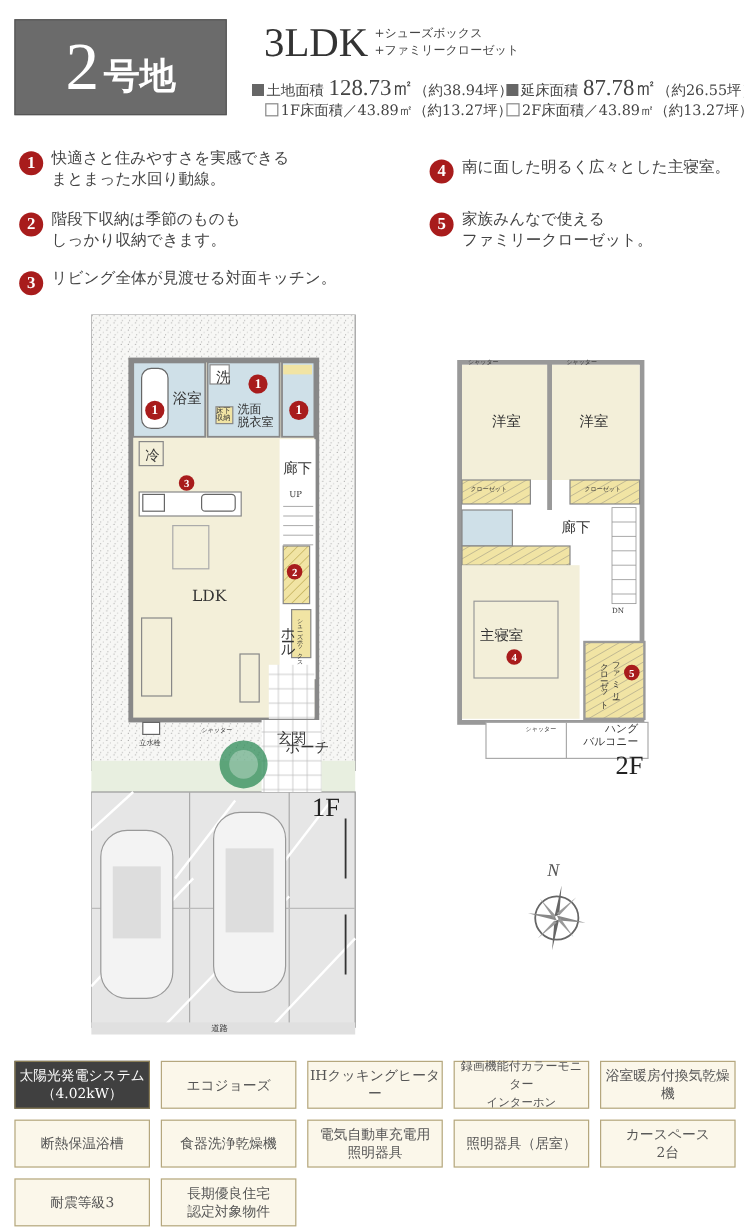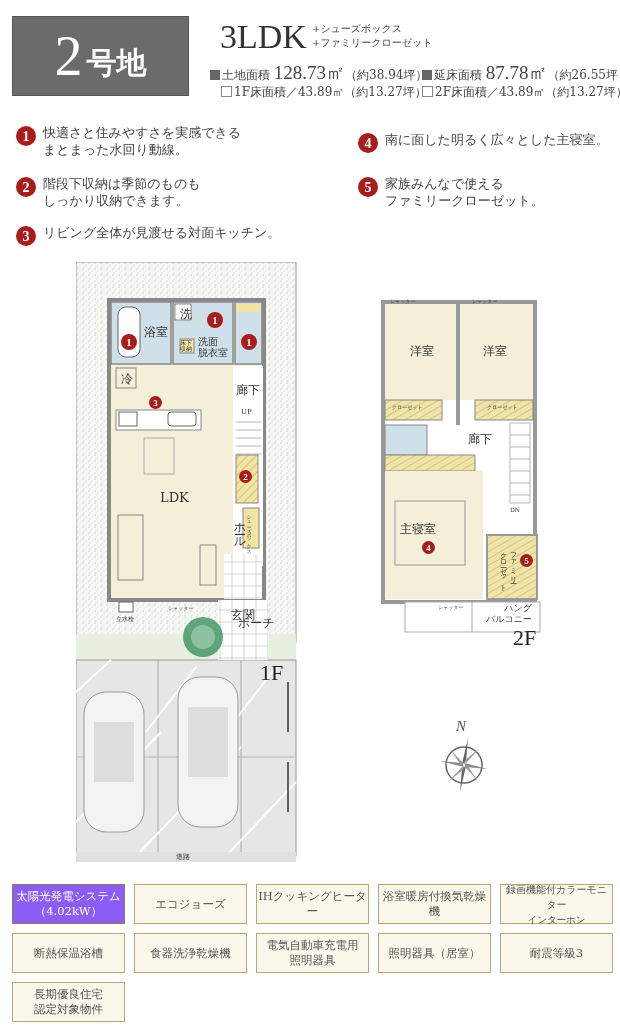--- a/index.html
+++ b/index.html
@@ -18,21 +18,21 @@
   .sq.hollow{border:1px solid #888;width:9px;height:9px;}
   
   .feat{display:flex;align-items:flex-start;font-size:13px;line-height:17px;color:#444;}
   .badge{width:20px;height:20px;border-radius:50%;background:#a81c1c;color:#fff;font-weight:bold;font-size:14px;display:flex;align-items:center;justify-content:center;margin-right:7px;flex-shrink:0;margin-top:2px;font-family:"Liberation Serif",serif;}
   .mark{width:16px;height:16px;border-radius:50%;background:#a81c1c;color:#fff;font-size:11px;font-weight:bold;display:flex;align-items:center;justify-content:center;font-family:"Liberation Serif",serif;}
   .room-label{font-size:12px;color:#333;}
   .floor-label{font-size:22px;font-family:"Liberation Serif",serif;color:#222;}
   
   .equip{display:grid;grid-template-columns:repeat(5,113px);column-gap:9px;row-gap:9px;left:12px;top:884px;}
   .eq{height:38px;border:1px solid #b5a77e;background:#fbf7ea;display:flex;align-items:center;justify-content:center;text-align:center;font-size:11.5px;line-height:15px;color:#555;}
-  .eq.on{background:#8b5cf6;color:#fff;border-color:#8a7d55;}
+  .eq.on{background:#404040;color:#fff;border-color:#8a7d55;}
   .eq .small{font-size:9.5px;}
 </style>
 </head>
 <body>
 
 <div class="abs lot-box">
   <span class="lot-num">2</span>
   <span class="lot-suffix">号地</span>
 </div>
 <div class="abs layout">3LDK</div>
@@ -289,31 +289,31 @@
         <div>エコジョーズ</div>
       </div>
     </div>
   <div class="eq">
       <div>
         <div>IHクッキングヒーター</div>
       </div>
     </div>
   <div class="eq">
       <div>
-        <div>浴室暖房付換気乾燥機</div>
-      </div>
-    </div>
-  <div class="eq">
-      <div>
         <div style="font-size:10px;">録画機能付カラーモニター</div>
         <div class="small">インターホン</div>
       </div>
     </div>
   <div class="eq">
       <div>
+        <div>浴室暖房付換気乾燥機</div>
+      </div>
+    </div>
+  <div class="eq">
+      <div>
         <div>断熱保温浴槽</div>
       </div>
     </div>
   <div class="eq">
       <div>
         <div>食器洗浄乾燥機</div>
       </div>
     </div>
   <div class="eq">
       <div>
@@ -321,20 +321,26 @@
         <div>照明器具</div>
       </div>
     </div>
   <div class="eq">
       <div>
         <div>照明器具（居室）</div>
       </div>
     </div>
   <div class="eq">
       <div>
+        <div>カースペース</div>
+        <div>2台</div>
+      </div>
+    </div>
+  <div class="eq">
+      <div>
         <div>耐震等級3</div>
       </div>
     </div>
   <div class="eq">
       <div>
         <div>長期優良住宅</div>
         <div>認定対象物件</div>
       </div>
     </div>
 </div>

